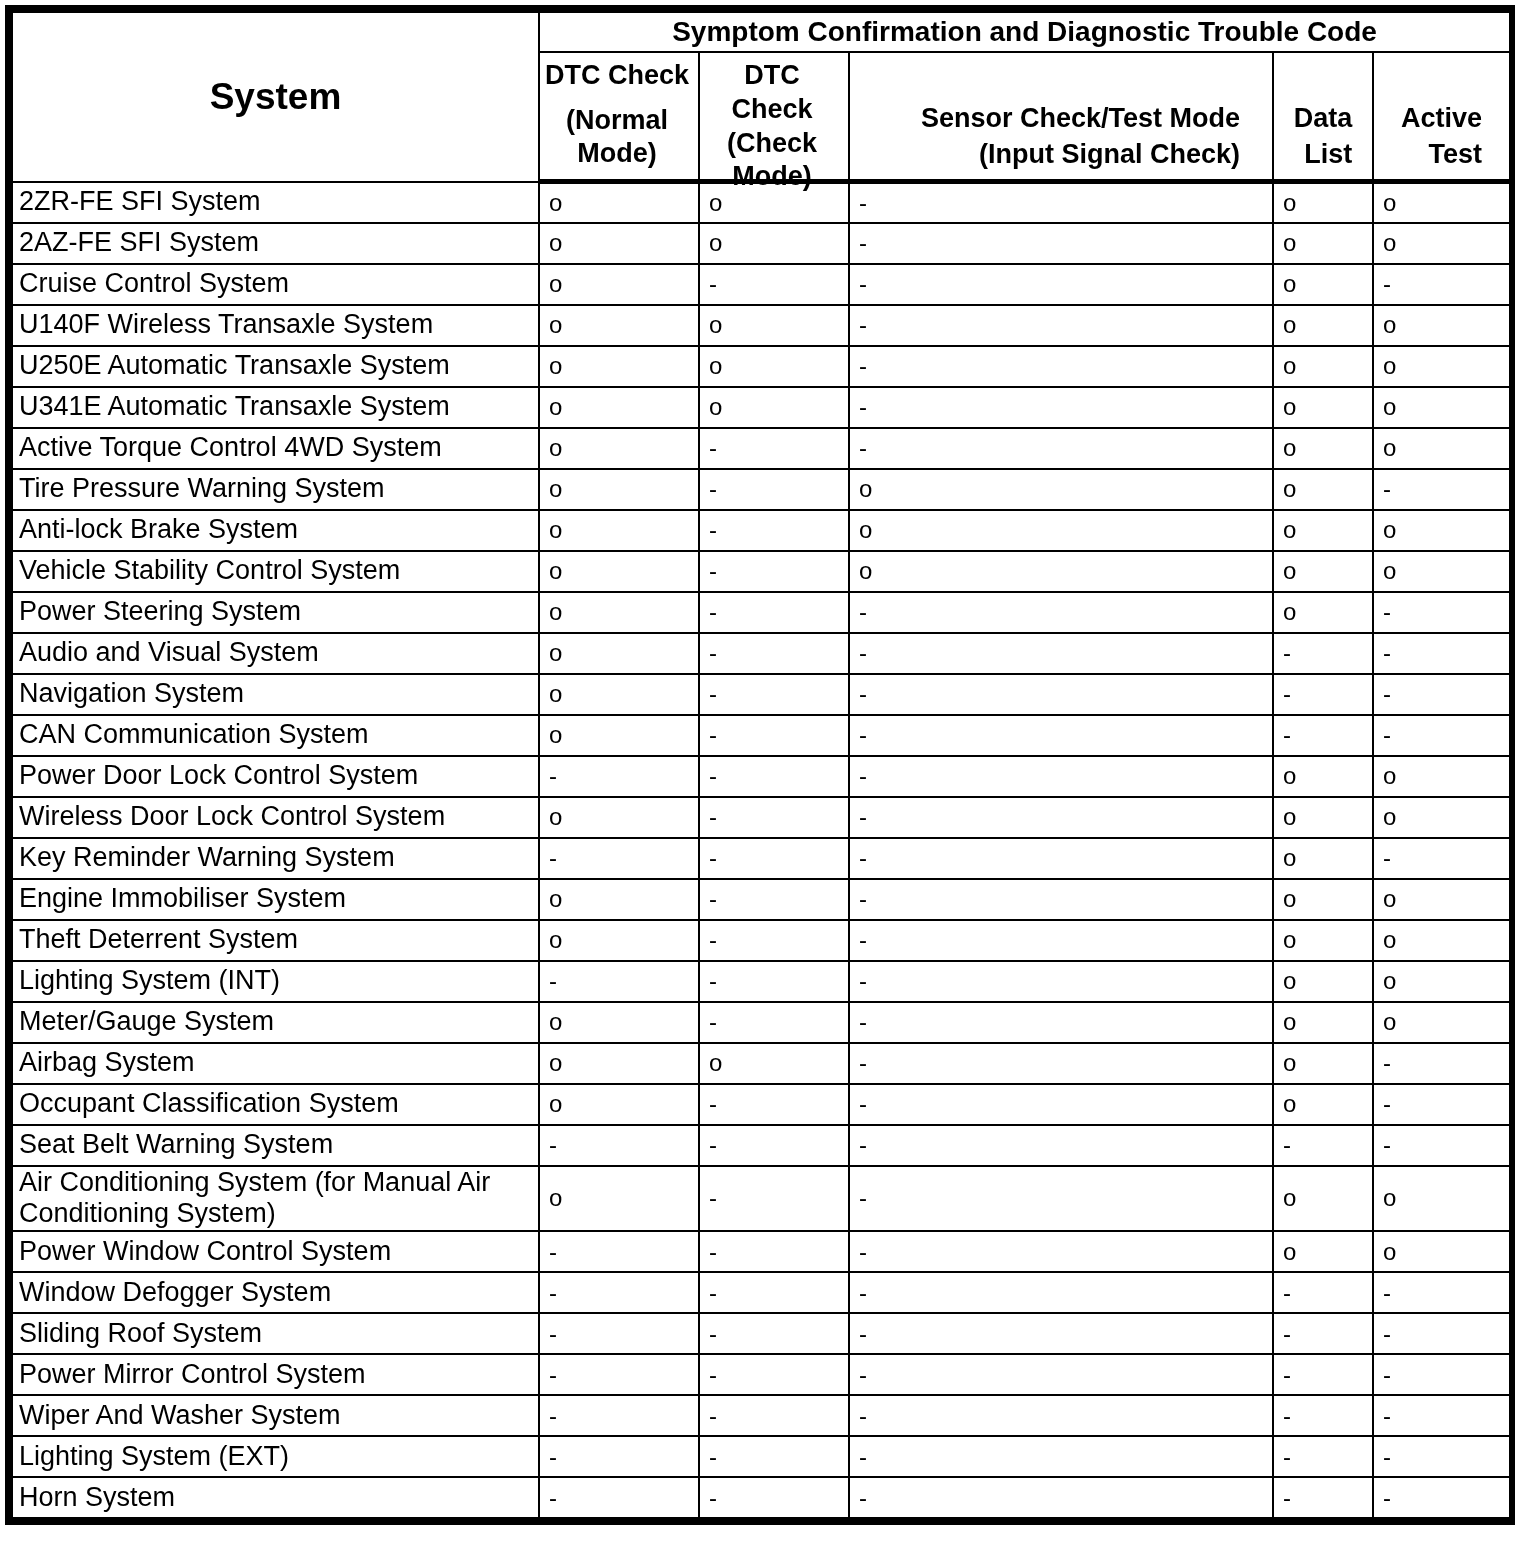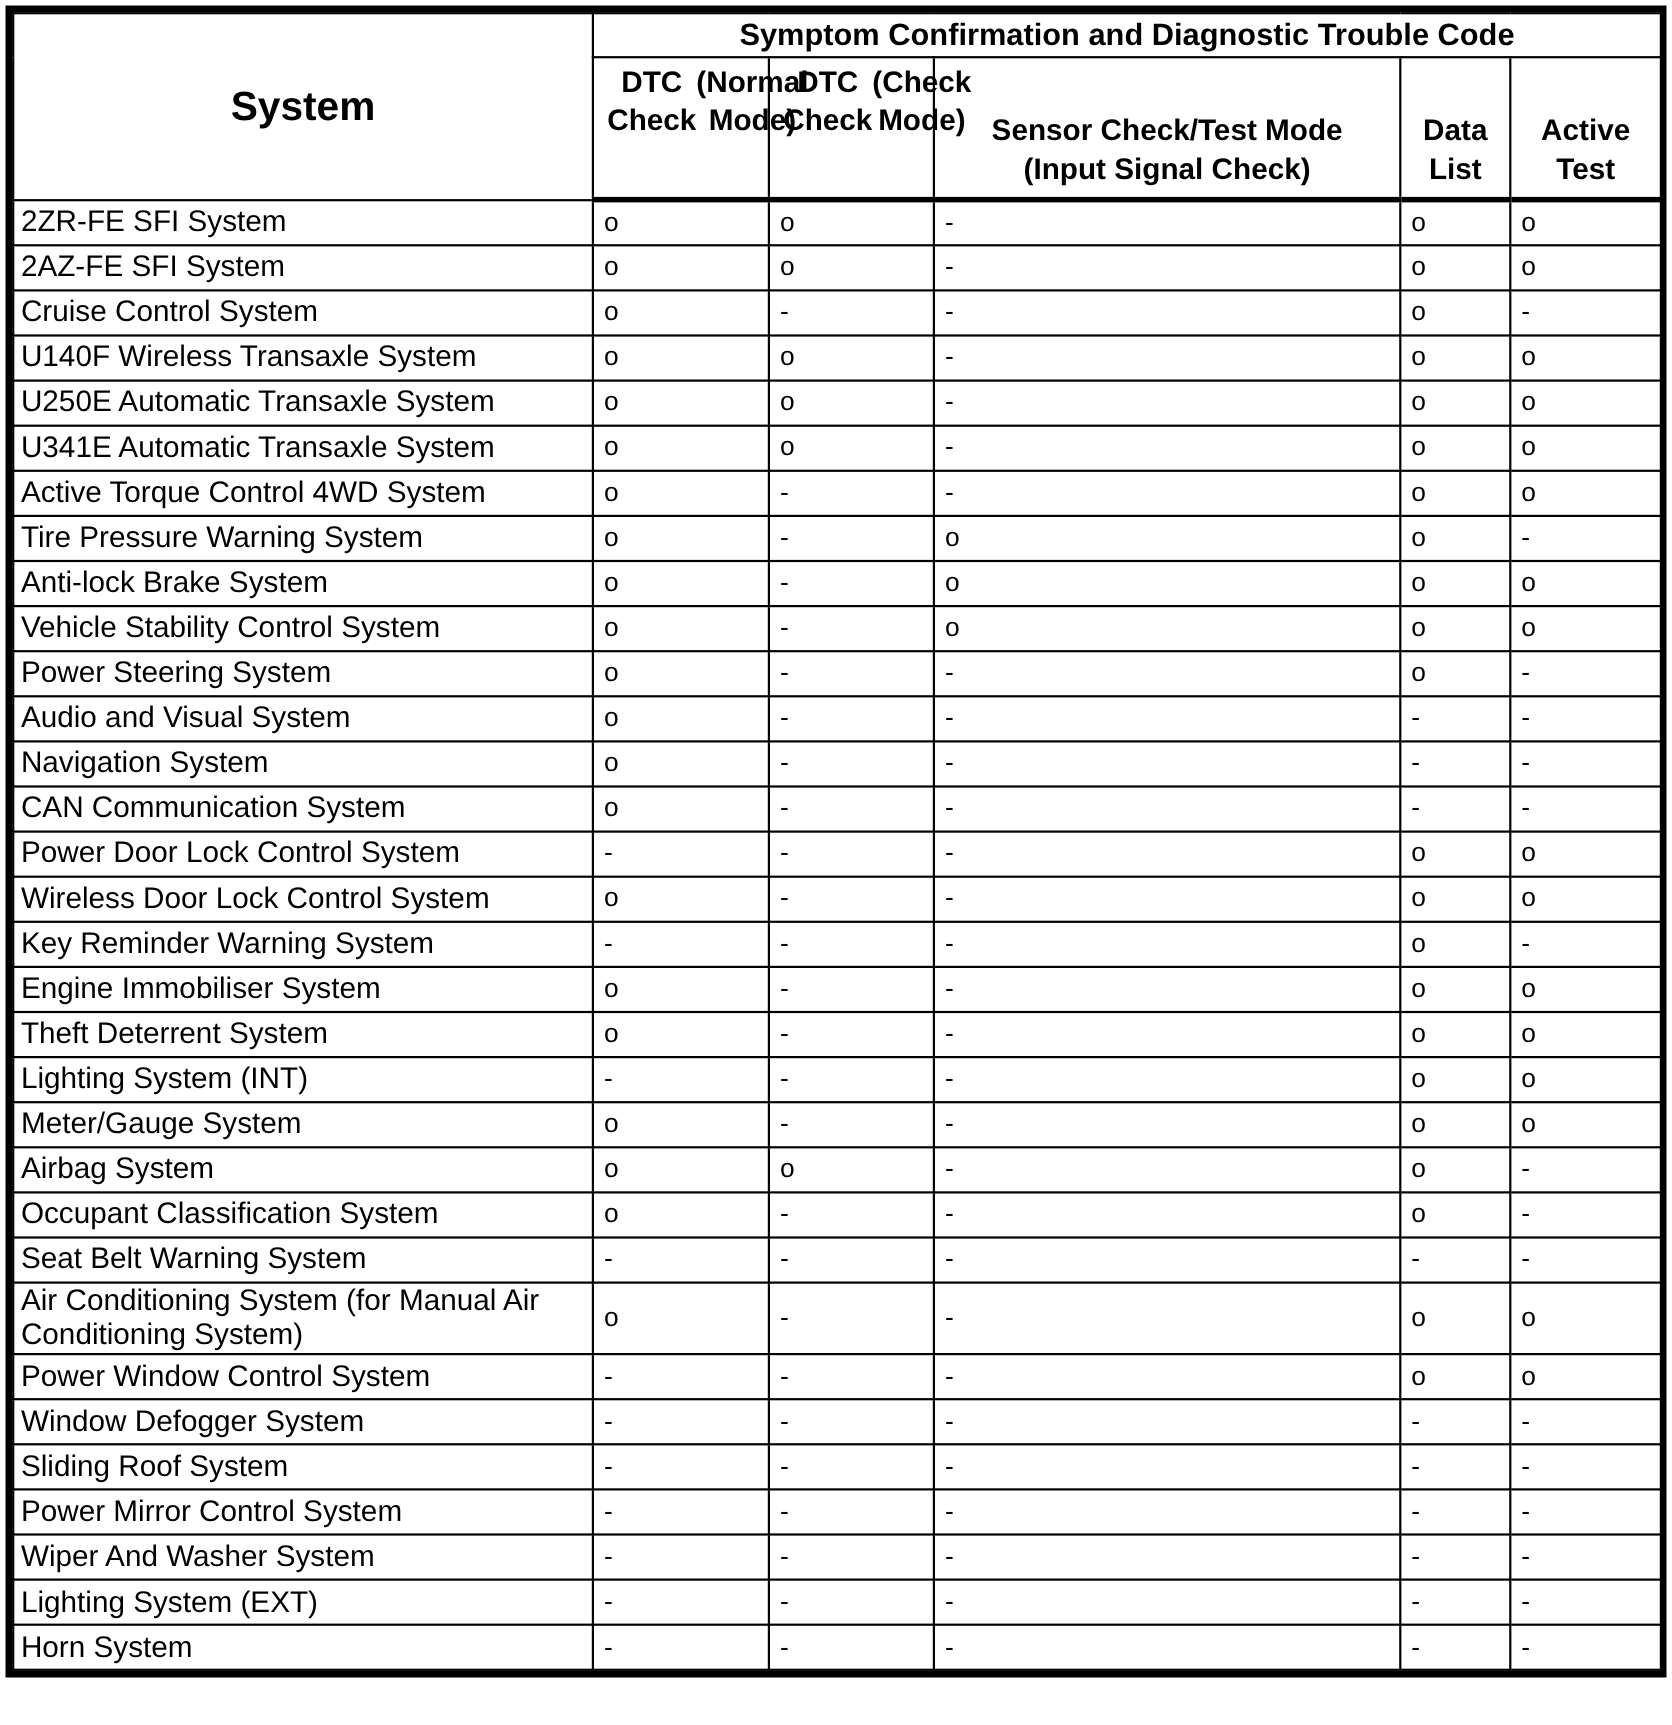--- a/index.html
+++ b/index.html
@@ -49,32 +49,32 @@
   }
   thead tr.band2 th {
     height: 128px;
     vertical-align: middle;
     font-weight: bold;
     font-size: 27px;
     border-bottom: 5px solid #000000;
   }
   .dtc-head {
     display: flex;
-    flex-direction: row;
+    flex-direction: column;
     justify-content: space-between;
     height: 112px;
-    padding: 6px 4px 8px 12px;
+    padding: 6px 4px 8px 0;
     text-align: center;
     line-height: 1.25;
   }
   .center-head {
     display: flex;
     align-items: center;
     justify-content: center;
-    text-align: center;
+    text-align: right;
     line-height: 1.3;
     padding: 0 32px;
     margin-top: 41px;
   }
   
   tbody td {
     height: 41px;
     vertical-align: middle;
   }
   tbody td.sys {

